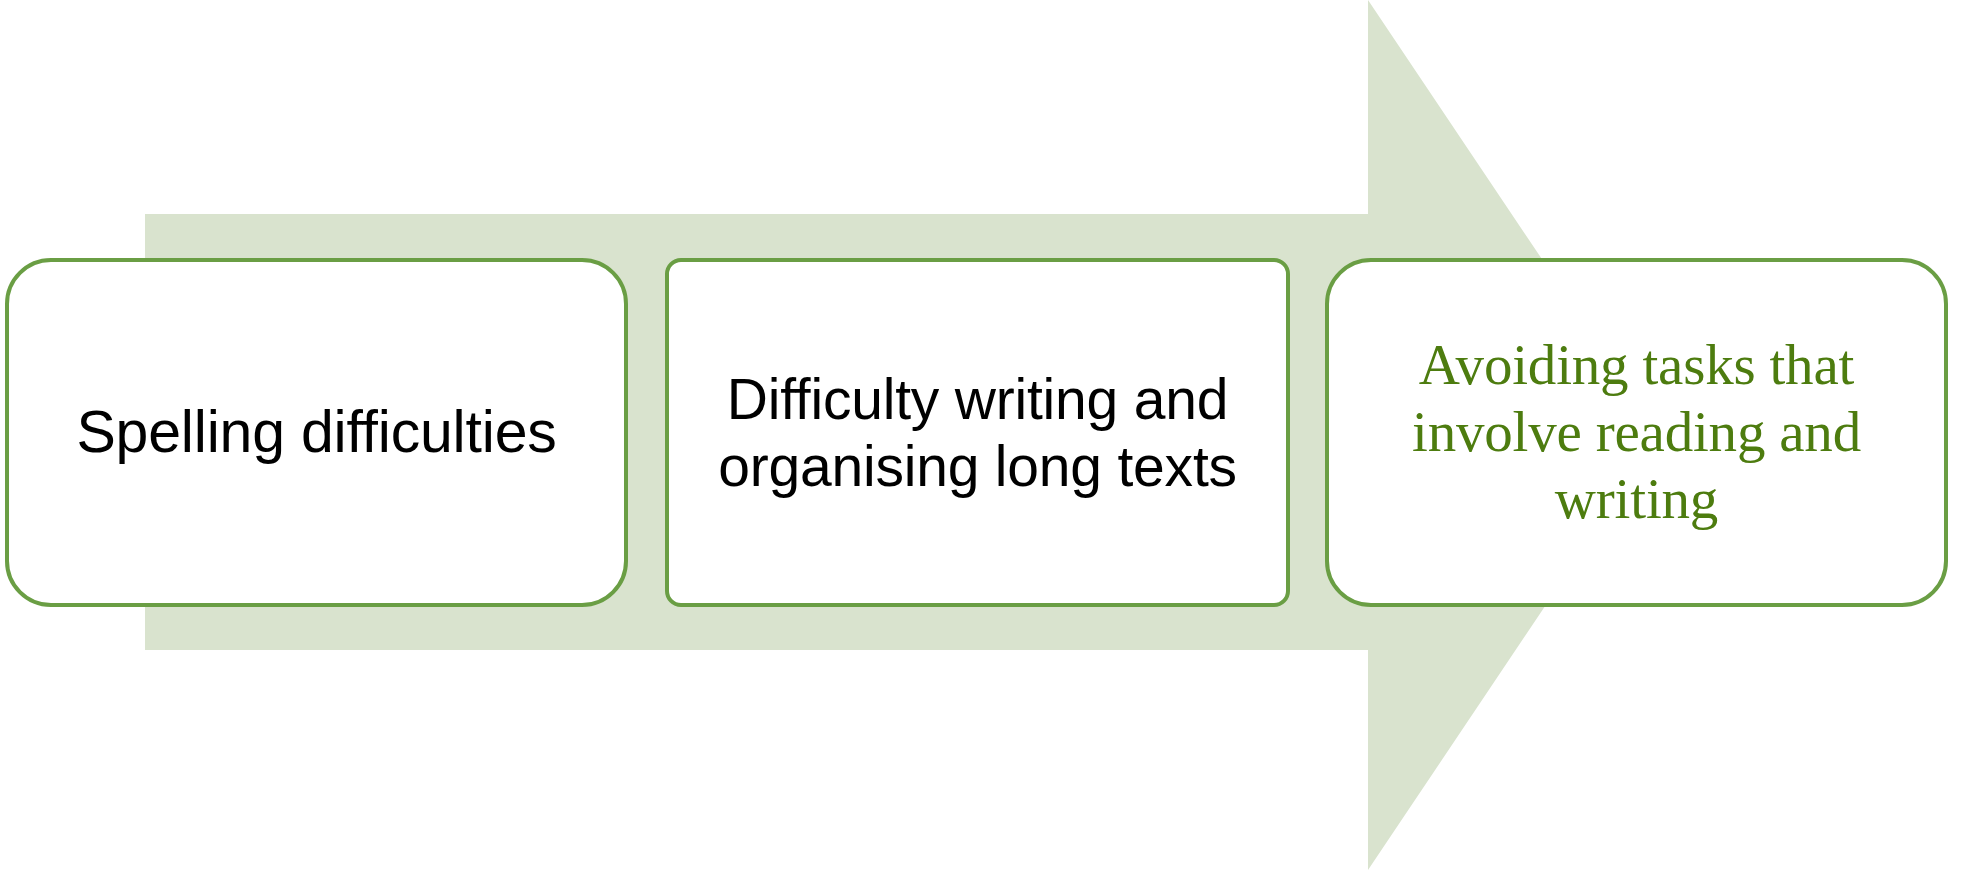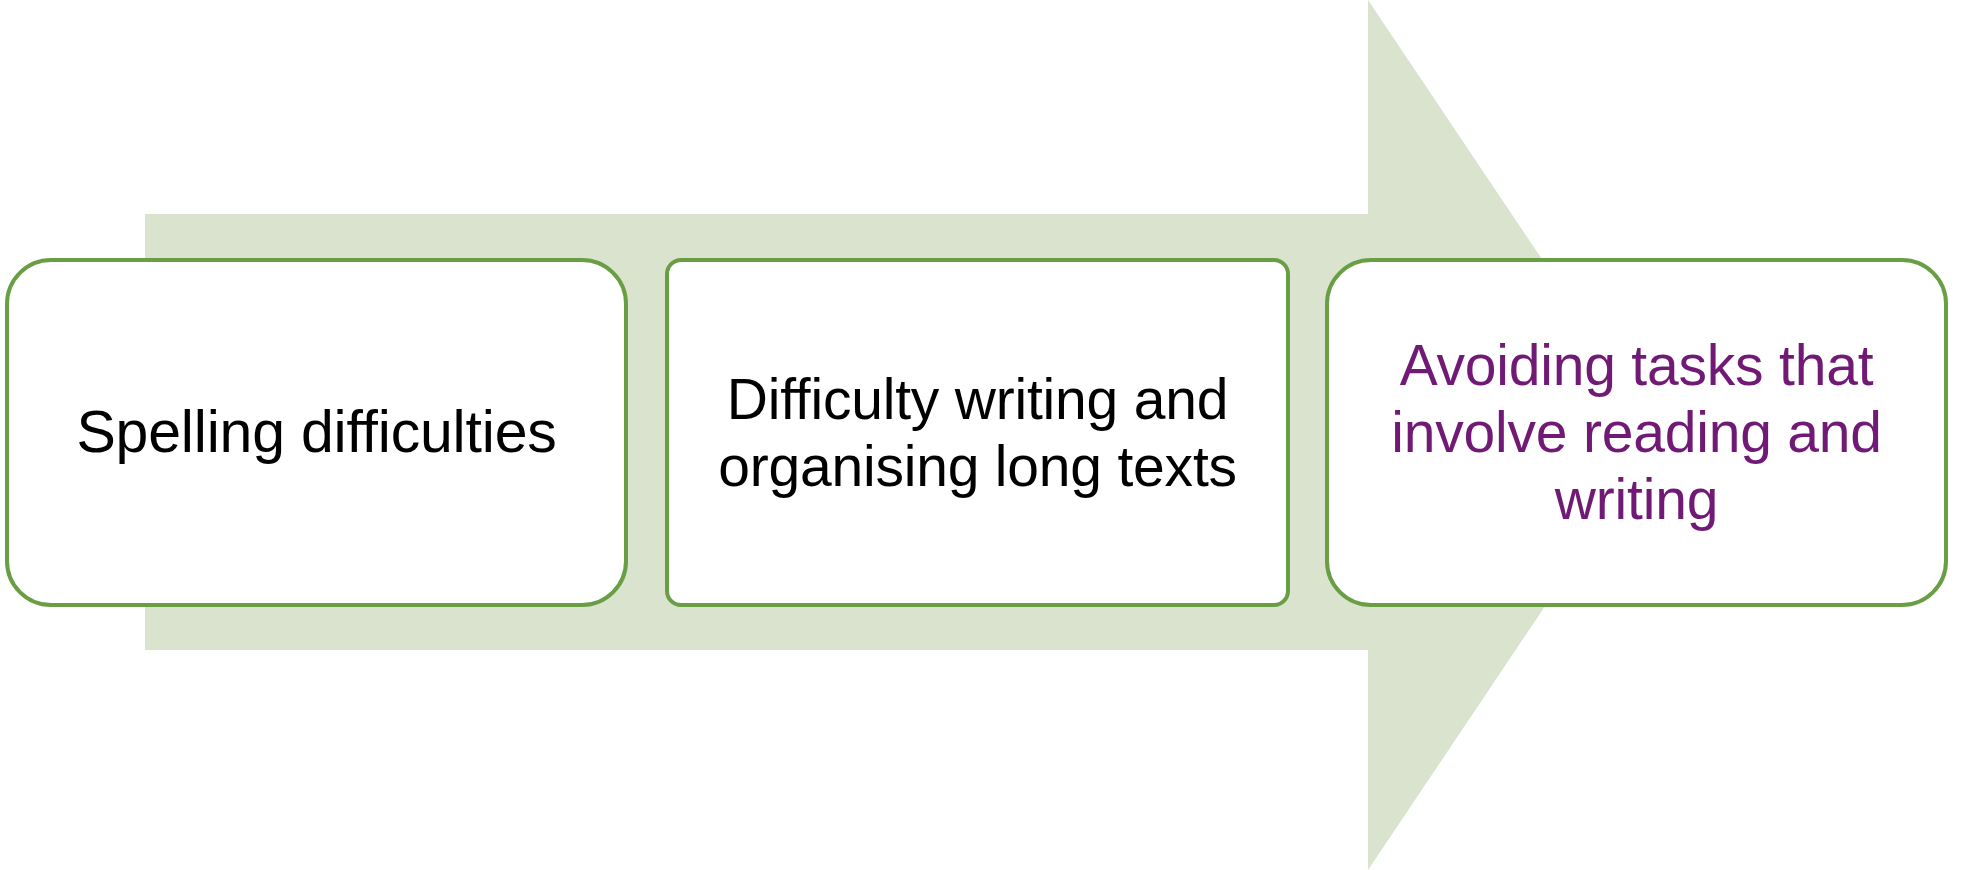--- a/index.html
+++ b/index.html
@@ -78,17 +78,17 @@
 
     <div class="step-box" id="step-box-1" style="background: rgb(255, 255, 255); border-color: rgb(106, 158, 68); border-width: 4px; border-radius: 46px;">
       <div class="step-label" style="color: rgb(0, 0, 0);">Spelling difficulties</div>
     </div>
 
     <div class="step-box" id="step-box-2" style="background: rgb(255, 255, 255); border-color: rgb(106, 158, 68); border-width: 4px; border-radius: 16px;">
       <div class="step-label" style="color: rgb(0, 0, 0);">Difficulty writing and organising long texts</div>
     </div>
 
     <div class="step-box" id="step-box-3" style="background: rgb(255, 255, 255); border-color: rgb(106, 158, 68); border-width: 4px; border-radius: 46px;">
-      <div class="step-label" style="color: #701a75;">Avoiding tasks that involve reading and writing</div>
+      <div class="step-label" style="color: #4d7c0f; font-family: Liberation Serif, serif;">Avoiding tasks that involve reading and writing</div>
     </div>
 
   </div>
 </div>
 
 </body></html>

